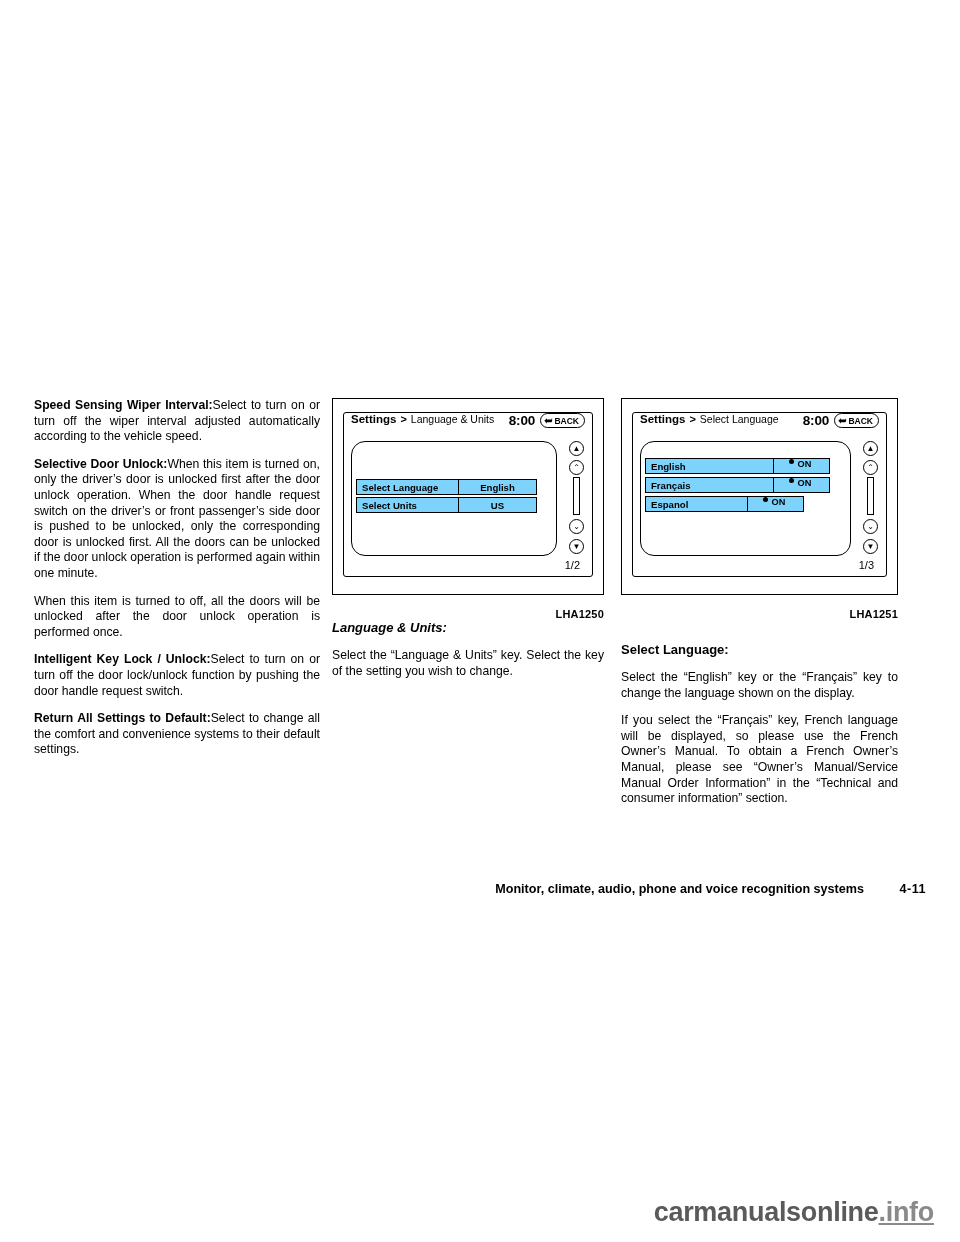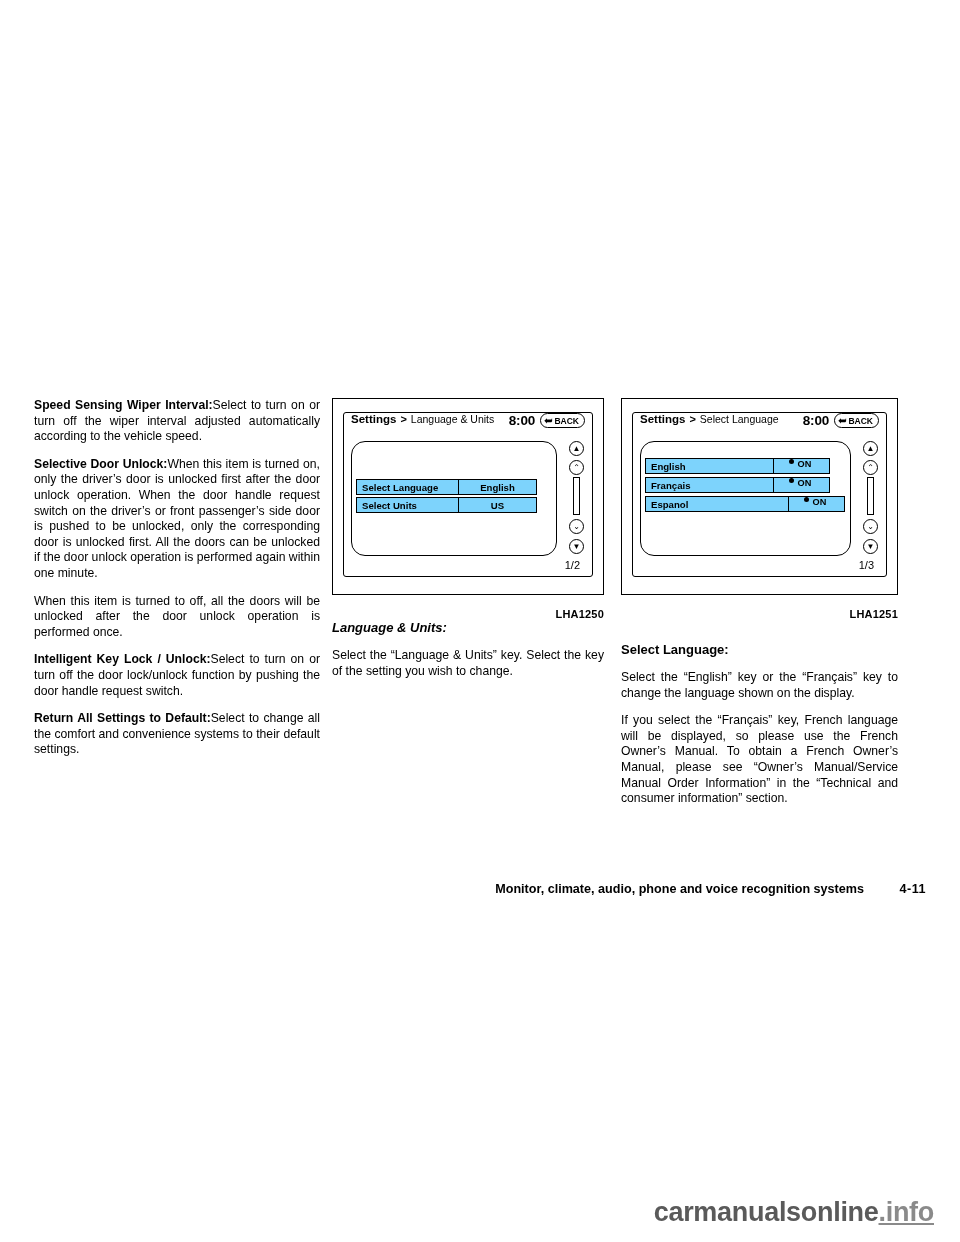--- a/index.html
+++ b/index.html
@@ -328,21 +328,21 @@
               <span>ON</span>
             </span>
           </div>
           <div class="row" style="left:12px; top:64px; width:185px;">
             <span class="row-label">Français</span>
             <span class="row-on" style="width:56px;">
               <span class="dot"></span>
               <span>ON</span>
             </span>
           </div>
-          <div class="row" style="left:12px; top:83px; width:200px;">
+          <div class="row" style="left:12px; top:83px; width:159px;">
             <span class="row-label">Espanol</span>
             <span class="row-on" style="width:56px;">
               <span class="dot"></span>
               <span>ON</span>
             </span>
           </div>
 
           <div class="ctrl" style="right:8px; top:28px;">▲</div>
           <div class="ctrl" style="right:8px; top:47px;">⌃</div>
           <div class="ctrl" style="right:8px; top:106px;">⌄</div>

